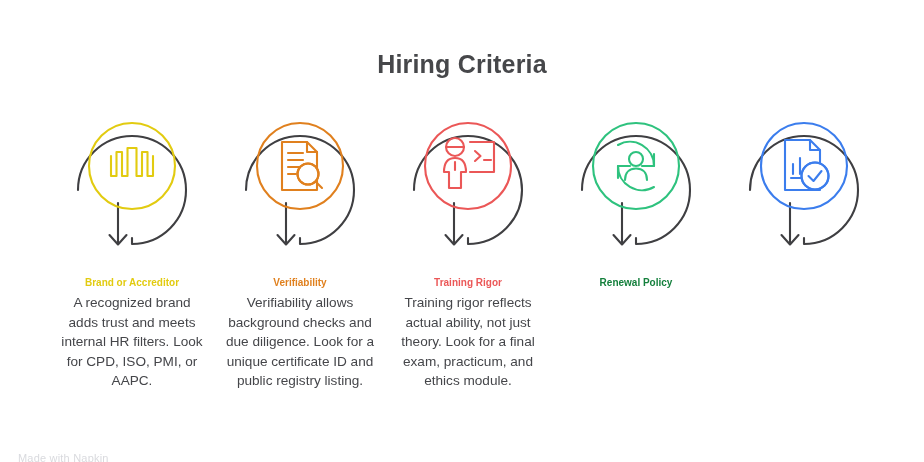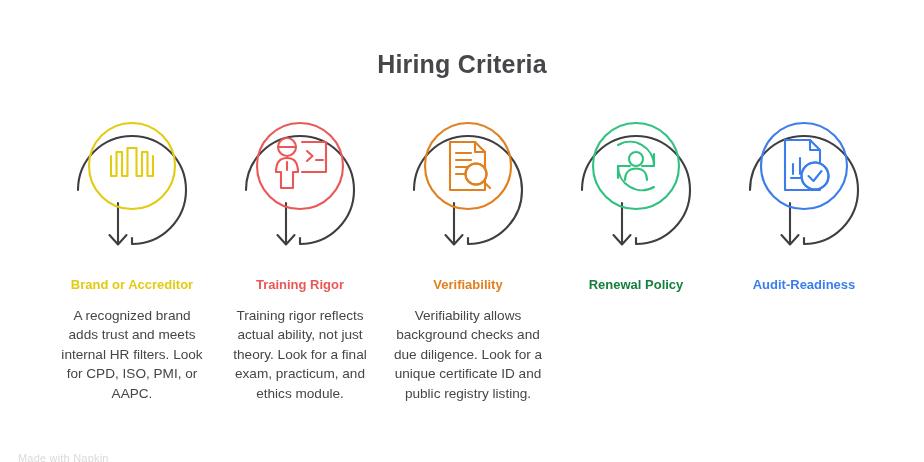--- a/index.html
+++ b/index.html
@@ -64,29 +64,29 @@
   .badge svg {
     display: block;
     width: 168px;
     height: 148px;
     overflow: visible;
   }
 
   
   .label {
     margin-top: 25px;
-    font-size: 13px;
+    font-size: 10px;
     font-weight: bold;
     text-align: center;
     line-height: 1.2;
     white-space: nowrap;
   }
 
   .desc {
-    margin-top: 13px;
+    margin-top: 4px;
     width: 160px;
     font-size: 13.6px;
     line-height: 1.44;
     text-align: center;
     color: #45464a;
   }
 
   .col-0 .desc { width: 150px; }
   .col-1 .desc { width: 156px; }
   .col-2 .desc { width: 163px; }
@@ -122,20 +122,40 @@
           <path d="M70 99 L70 140 M61.5 131 L70 140.5 L78.5 131" fill="none" stroke="#3f3f42" stroke-width="2.1" stroke-linecap="round" stroke-linejoin="round"></path>
           <circle cx="84" cy="62" r="43" fill="none" stroke="#e2cb10" stroke-width="2.1"></circle>
           <g stroke="#e2cb10" stroke-width="2.1" fill="none" stroke-linecap="round" stroke-linejoin="round">
             <path d="M63 52 L63 72 L68.5 72 L68.5 48 L74 48 L74 72 L79.5 72 L79.5 44
                      L88.5 44 L88.5 72 L94 72 L94 48 L99.5 48 L99.5 72 L105 72 L105 52"></path>
           </g>
         </svg>
       </div>
       <div class="label" style="color:#e2cb10">Brand or Accreditor</div>
       <div class="desc">A recognized brand adds trust and meets internal HR filters. Look for CPD, ISO, PMI, or AAPC.</div>
+    </div>
+
+    <div class="column col-1">
+      <div class="badge">
+        <svg viewBox="0 0 168 148" xmlns="http://www.w3.org/2000/svg">
+          <path d="M30 86 A54 54 0 1 1 84 140 L84 134" fill="none" stroke="#3f3f42" stroke-width="2.1" stroke-linecap="round" stroke-linejoin="round"></path>
+          <path d="M70 99 L70 140 M61.5 131 L70 140.5 L78.5 131" fill="none" stroke="#3f3f42" stroke-width="2.1" stroke-linecap="round" stroke-linejoin="round"></path>
+          <circle cx="84" cy="62" r="43" fill="none" stroke="#e0801e" stroke-width="2.1"></circle>
+          <g stroke="#e0801e" stroke-width="2.1" fill="none" stroke-linecap="round" stroke-linejoin="round">
+            <path d="M66 38 L91 38 L101 48 L101 86 L66 86 Z"></path>
+            <path d="M91 38 L91 48 L101 48"></path>
+            <path d="M72 49 L87 49 M72 56 L87 56 M72 63 L83 63 M72 70 L80 70"></path>
+            <circle cx="92" cy="70" r="10.5" fill="#ffffff"></circle>
+            <circle cx="92" cy="70" r="10.5"></circle>
+            <path d="M99.5 77.5 L106 84"></path>
+          </g>
+        </svg>
+      </div>
+      <div class="label" style="color:#e0801e">Verifiability</div>
+      <div class="desc">Verifiability allows background checks and due diligence. Look for a unique certificate ID and public registry listing.</div>
     </div>
 
     <div class="column col-2">
       <div class="badge">
         <svg viewBox="0 0 168 148" xmlns="http://www.w3.org/2000/svg">
           <path d="M30 86 A54 54 0 1 1 84 140 L84 134" fill="none" stroke="#3f3f42" stroke-width="2.1" stroke-linecap="round" stroke-linejoin="round"></path>
           <path d="M70 99 L70 140 M61.5 131 L70 140.5 L78.5 131" fill="none" stroke="#3f3f42" stroke-width="2.1" stroke-linecap="round" stroke-linejoin="round"></path>
           <circle cx="84" cy="62" r="43" fill="none" stroke="#eb5757" stroke-width="2.1"></circle>
           <g stroke="#eb5757" stroke-width="2.1" fill="none" stroke-linecap="round" stroke-linejoin="round">
             <circle cx="71" cy="43" r="9"></circle>
@@ -146,40 +166,20 @@
             <path d="M86 38 L110 38 L110 68 L86 68"></path>
             <path d="M91 47 L96.5 52 L91 57"></path>
             <path d="M100 56 L107 56"></path>
           </g>
         </svg>
       </div>
       <div class="label" style="color:#eb5757">Training Rigor</div>
       <div class="desc">Training rigor reflects actual ability, not just theory. Look for a final exam, practicum, and ethics module.</div>
     </div>
 
-    <div class="column col-1">
-      <div class="badge">
-        <svg viewBox="0 0 168 148" xmlns="http://www.w3.org/2000/svg">
-          <path d="M30 86 A54 54 0 1 1 84 140 L84 134" fill="none" stroke="#3f3f42" stroke-width="2.1" stroke-linecap="round" stroke-linejoin="round"></path>
-          <path d="M70 99 L70 140 M61.5 131 L70 140.5 L78.5 131" fill="none" stroke="#3f3f42" stroke-width="2.1" stroke-linecap="round" stroke-linejoin="round"></path>
-          <circle cx="84" cy="62" r="43" fill="none" stroke="#e0801e" stroke-width="2.1"></circle>
-          <g stroke="#e0801e" stroke-width="2.1" fill="none" stroke-linecap="round" stroke-linejoin="round">
-            <path d="M66 38 L91 38 L101 48 L101 86 L66 86 Z"></path>
-            <path d="M91 38 L91 48 L101 48"></path>
-            <path d="M72 49 L87 49 M72 56 L87 56 M72 63 L83 63 M72 70 L80 70"></path>
-            <circle cx="92" cy="70" r="10.5" fill="#ffffff"></circle>
-            <circle cx="92" cy="70" r="10.5"></circle>
-            <path d="M99.5 77.5 L106 84"></path>
-          </g>
-        </svg>
-      </div>
-      <div class="label" style="color:#e0801e">Verifiability</div>
-      <div class="desc">Verifiability allows background checks and due diligence. Look for a unique certificate ID and public registry listing.</div>
-    </div>
-
     <div class="column col-3">
       <div class="badge">
         <svg viewBox="0 0 168 148" xmlns="http://www.w3.org/2000/svg">
           <path d="M30 86 A54 54 0 1 1 84 140 L84 134" fill="none" stroke="#3f3f42" stroke-width="2.1" stroke-linecap="round" stroke-linejoin="round"></path>
           <path d="M70 99 L70 140 M61.5 131 L70 140.5 L78.5 131" fill="none" stroke="#3f3f42" stroke-width="2.1" stroke-linecap="round" stroke-linejoin="round"></path>
           <circle cx="84" cy="62" r="43" fill="none" stroke="#2ec27e" stroke-width="2.1"></circle>
           <g stroke="#2ec27e" stroke-width="2.1" fill="none" stroke-linecap="round" stroke-linejoin="round">
             <path d="M102 62 A24 24 0 0 0 66 41"></path>
             <path d="M102 50 L102 62 L90 62" transform="rotate(0 96 56)"></path>
             <path d="M66 62 A24 24 0 0 0 102 83"></path>
@@ -202,20 +202,19 @@
             <path d="M65 36 L90 36 L100 46 L100 86 L65 86 Z"></path>
             <path d="M90 36 L90 46 L100 46"></path>
             <path d="M73 70 L73 60 M80 70 L80 54 M87 70 L87 64"></path>
             <path d="M71 74 L89 74"></path>
             <circle cx="95" cy="72" r="13.5" fill="#ffffff"></circle>
             <circle cx="95" cy="72" r="13.5"></circle>
             <path d="M88.5 72 L93.5 77 L101.5 67"></path>
           </g>
         </svg>
       </div>
-      <div class="label" style="color:#3b7ded">Audit-Readiness</div>
     </div>
 
   </div>
 
   <div class="footer-mark" style="color: rgb(217, 218, 222);">Made with Napkin</div>
 
 </div>
 
 </body></html>

